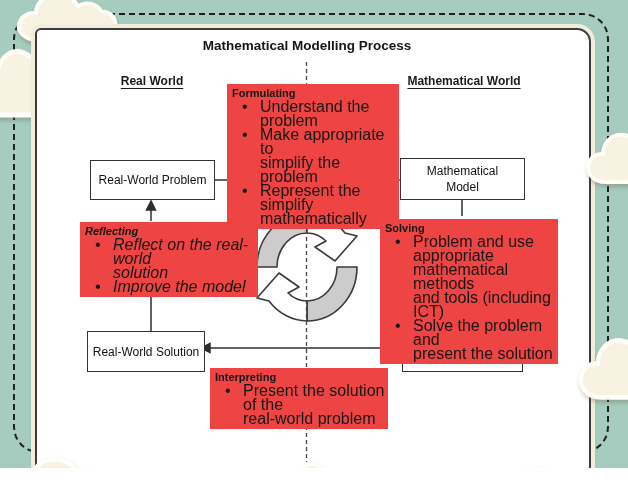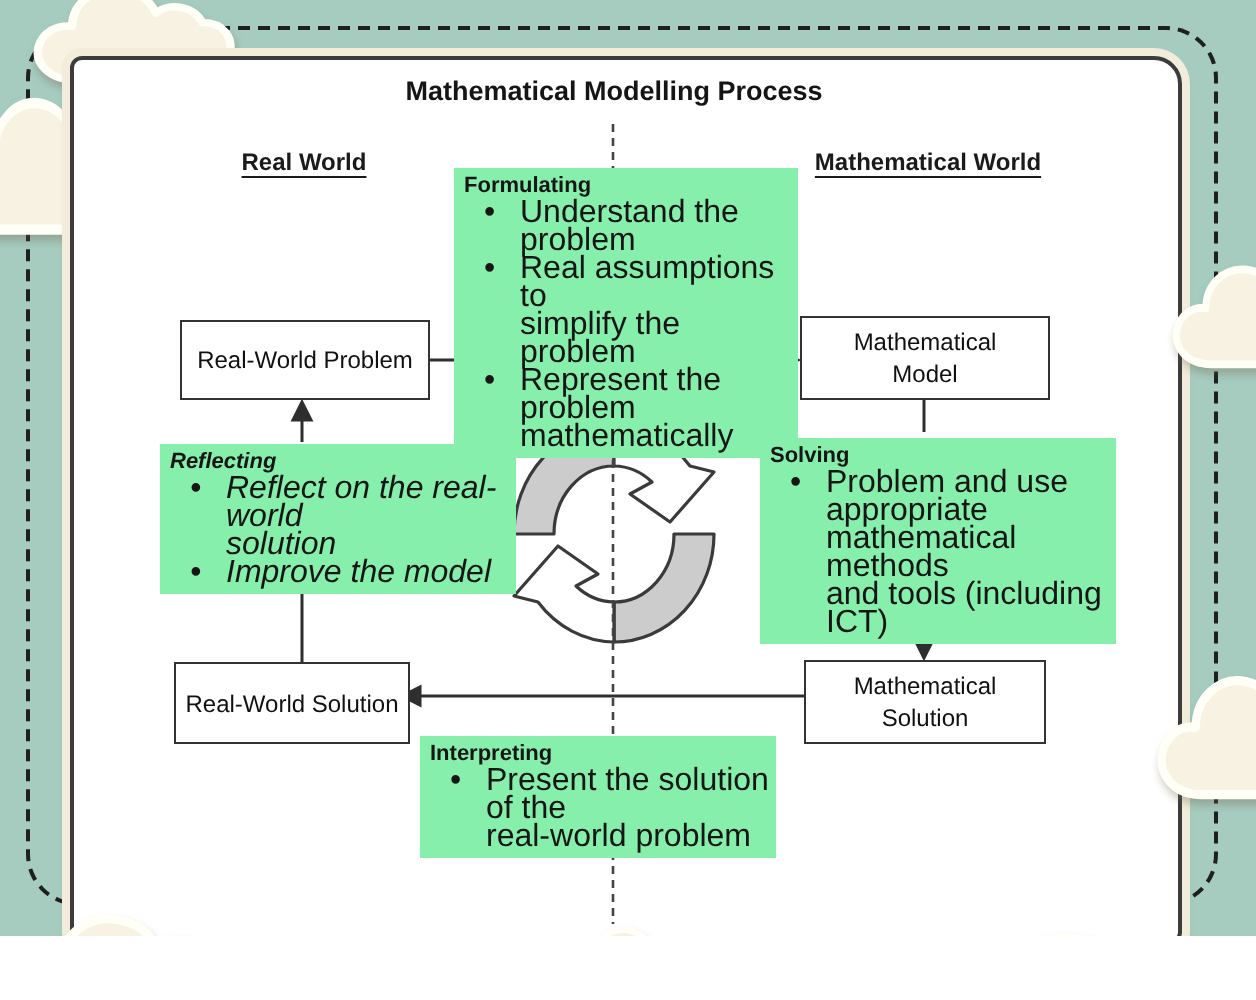--- a/index.html
+++ b/index.html
@@ -21,21 +21,21 @@
   .colhead.left  { left:60px;  top:44px; width:110px; }
   .colhead.right { left:352px; top:44px; width:150px;text-decoration:underline; }
   .box { position:absolute; background:#fff; border:1.5px solid #333;
          display:flex; align-items:center; justify-content:center;
          font-size:12px; color:#111; text-align:center; line-height:16px;
          white-space:pre-line; }
   .box.rwp { left:53px;  top:130px; width:125px; height:40px; }
   .box.mm  { left:363px; top:128px; width:125px; height:42px; }
   .box.ms  { left:365px; top:300px; width:121px; height:42px; }
   .box.rws { left:50px;  top:301px; width:118px; height:41px; }
-  .pblock { position:absolute; background:#86efac; padding:2px 0 3px; color:#161616; }
+  .pblock { position:absolute; background:#ef4444; padding:2px 0 3px; color:#161616; }
   .pblock h4 { font-size:11px; font-weight:bold; padding-left:5px; line-height:14px; }
   .pblock li { list-style:none; position:relative; margin-left:5px; padding-left:28px;
                font-size:16px; line-height:14px; white-space:pre-line; }
   .pblock li::before { content:"\2022"; position:absolute; left:10px; top:0; }
   .pblock.formulating  { left:190px; top:54px;  width:172px; }
   .pblock.solving      { left:343px; top:189px; width:178px; }
   .pblock.reflecting   { left:43px;  top:192px; width:178px;font-style:italic; }
   .pblock.interpreting { left:173px; top:338px; width:178px; }
 </style>
 </head>
@@ -109,33 +109,35 @@
     <div class="box mm">Mathematical
 Model</div>
     <div class="box ms">Mathematical
 Solution</div>
     <div class="box rws">Real-World Solution</div>
 
     <div class="pblock formulating">
       <h4>Formulating</h4>
       <ul>
         <li>Understand the problem</li>
-        <li>Real assumptions to
+        <li>Make appropriate to
 simplify the problem</li>
-        <li>Represent the problem
+        <li>Represent the simplify
 mathematically</li>
       </ul>
     </div>
 
     <div class="pblock solving">
       <h4>Solving</h4>
       <ul>
         <li>Problem and use appropriate
 mathematical methods
 and tools (including ICT)</li>
+        <li>Solve the problem and
+present the solution</li>
       </ul>
     </div>
 
     <div class="pblock reflecting">
       <h4>Reflecting</h4>
       <ul>
         <li>Reflect on the real-world
 solution</li>
         <li>Improve the model</li>
       </ul>

